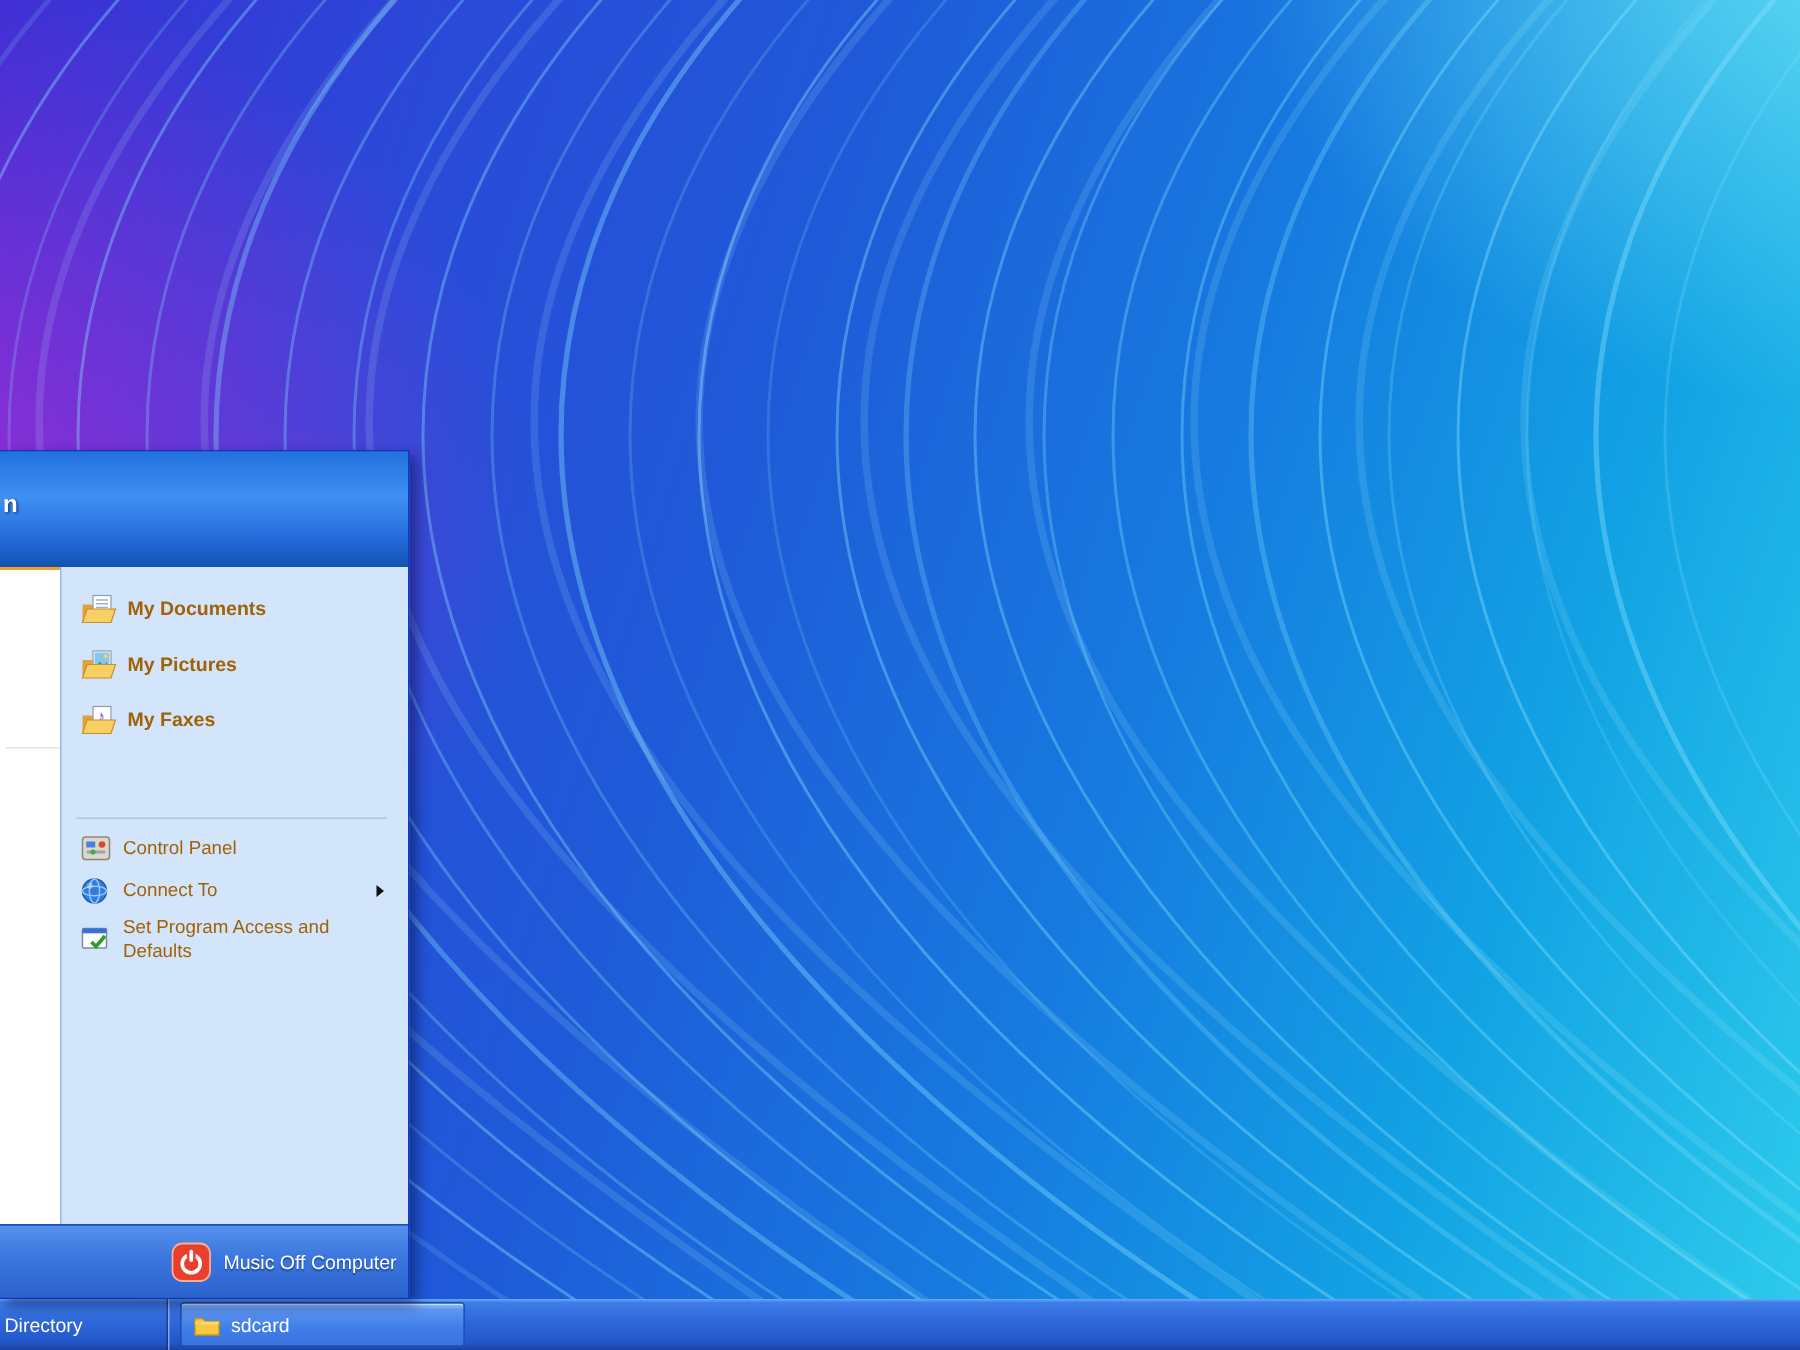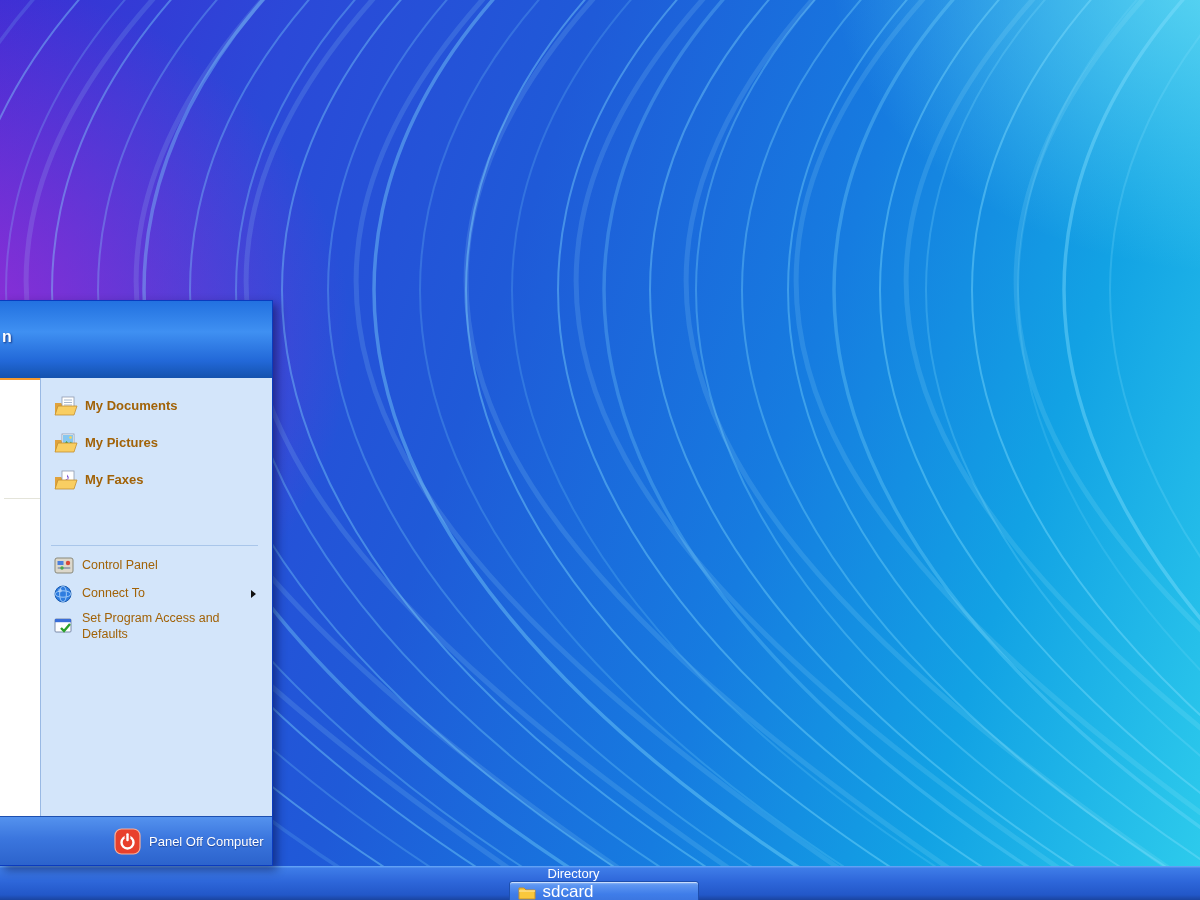--- a/index.html
+++ b/index.html
@@ -75,40 +75,39 @@
     margin-left: 114px; color: #fff; font-size: 13px;
     text-shadow: 0 1px 1px rgba(0,0,60,0.4); cursor: pointer;
   }
 
   
   .taskbar {
     position: absolute; left: 0; bottom: 0; width: 1200px; height: 34px;
     background: linear-gradient(180deg, #6aaaf8 0%, #3e7ce8 7%, #2e67da 45%, #2257c8 85%, #1a449f 100%);
     display: flex; align-items: center;
     z-index: 4;
-    flex-direction: column;
   }
   .task-left {
     width: 108px; height: 100%;
     display: flex; align-items: center; padding-left: 3px;
     color: #fff; font-size: 13px; cursor: pointer;
   }
   .task-sep {
     width: 0; height: 100%;
     border-left: 1px solid rgba(10,30,120,0.55);
     border-right: 1px solid rgba(255,255,255,0.45);
   }
   .task-button {
     margin-left: 7px; width: 172px; height: 28px;
     border-radius: 3px;
     background: linear-gradient(180deg, #9cc2fa 0%, #5e97f2 14%, #3f7de9 60%, #3a74de 100%);
     border: 1px solid #1e4fae;
     box-shadow: inset 0 1px 0 rgba(255,255,255,0.5);
     display: flex; align-items: center; gap: 7px;
-    padding: 0 8px; color: #fff; font-size: 17px; cursor: pointer;
+    padding: 0 8px; color: #fff; font-size: 13px; cursor: pointer;
   }
 </style>
 </head>
 <body>
 
 <div class="desktop">
   <svg id="wave-lines">
       <path d="M 60 -30 C -240 280, -60 640, 440 930" stroke="rgba(135,225,255,0.16)" stroke-width="3.5" fill="none"></path>
       <path d="M 106 -30 C -194 280, -14 640, 486 930" stroke="rgba(135,225,255,0.40)" stroke-width="2" fill="none"></path>
       <path d="M 152 -30 C -148 280, 32 640, 532 930" stroke="rgba(135,225,255,0.22)" stroke-width="2" fill="none"></path>
@@ -251,21 +250,21 @@
     <div class="menu-footer">
       <div class="turnoff">
         <span style="display:flex;">
           <svg width="27" height="27" viewBox="0 0 27 27">
             <rect x="1" y="1" width="25" height="25" rx="6.5" fill="#e8402c" stroke="#f8b09a" stroke-width="1.2"></rect>
             <circle cx="13.5" cy="14.5" r="6" fill="none" stroke="#ffffff" stroke-width="2.4"></circle>
             <rect x="10.6" y="4.5" width="5.8" height="6" fill="#e8402c"></rect>
             <rect x="12.3" y="5.2" width="2.4" height="8" rx="1" fill="#ffffff"></rect>
           </svg>
         </span>
-        <span>Panel Off Computer</span>
+        <span>Music Off Computer</span>
       </div>
     </div>
   </div>
 
   <div class="taskbar">
     <div class="task-left">
       <span>Directory</span>
     </div>
     <div class="task-sep"></div>
     <div class="task-button">

